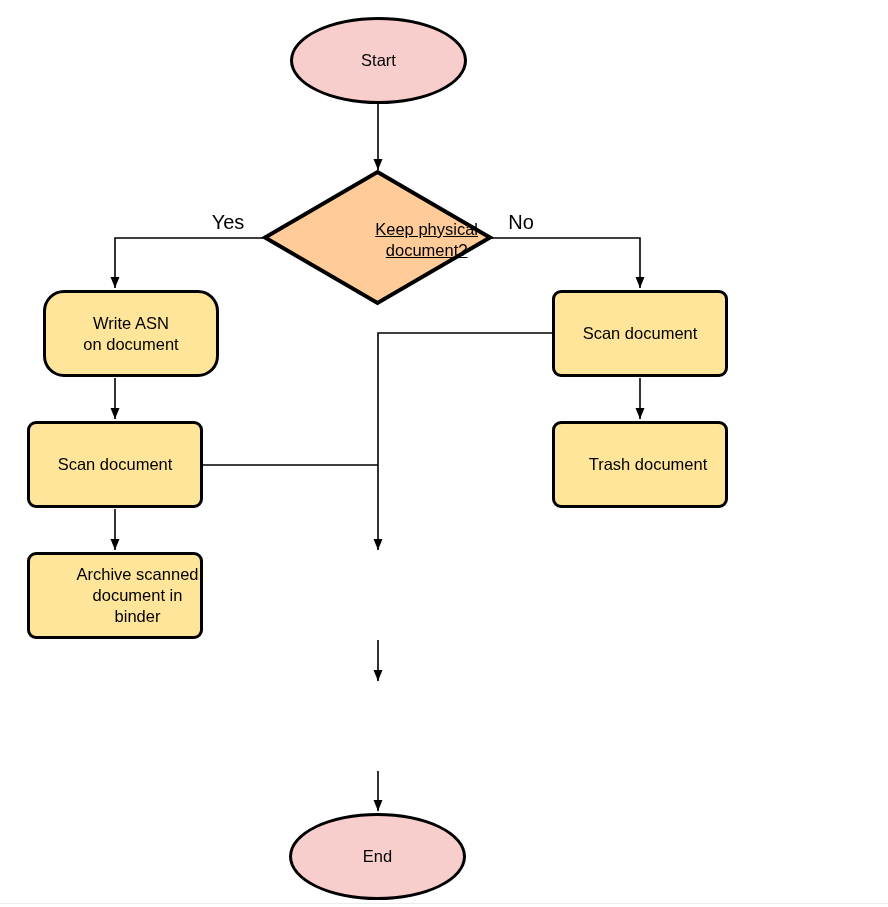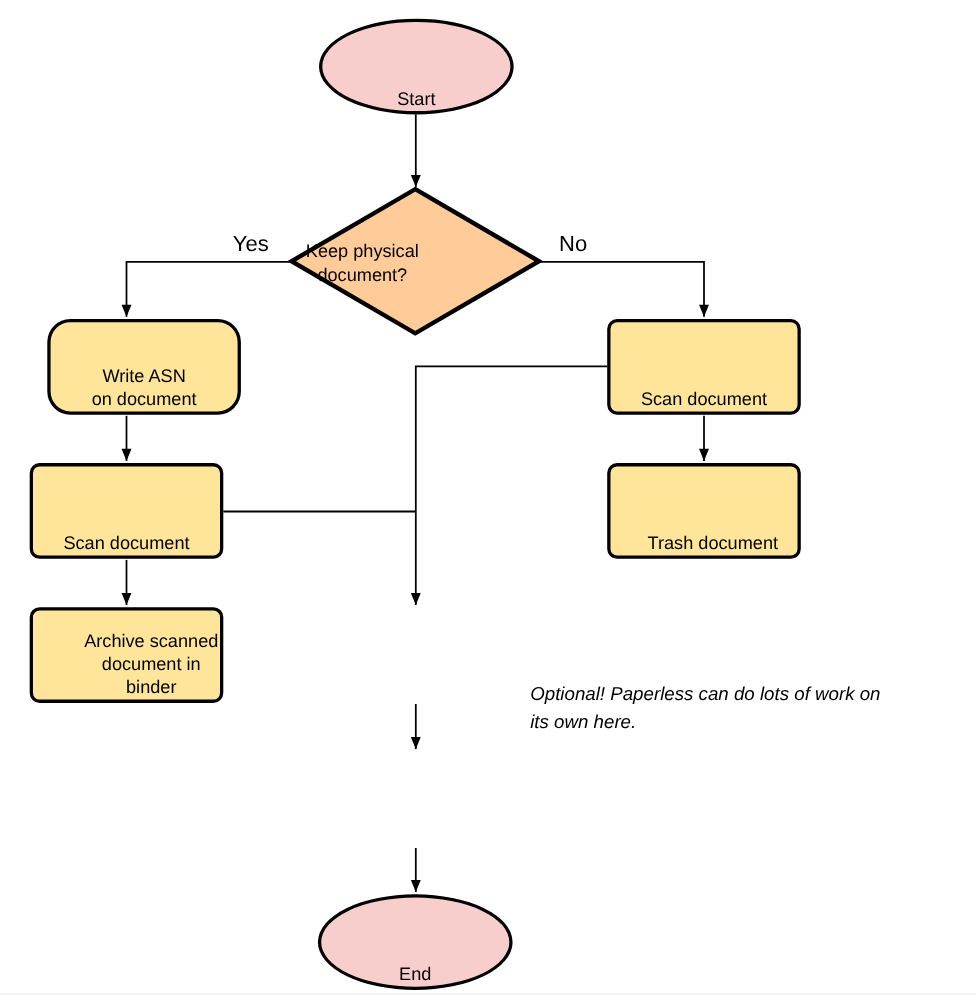--- a/index.html
+++ b/index.html
@@ -24,21 +24,21 @@
   }
   #edge-layer polygon.decision-shape {
     fill: var(--decision-fill, #FFCC99);
     stroke: var(--stroke, #000);
     stroke-width: 4;
   }
   .node {
     position: absolute;
     box-sizing: border-box;
     display: flex;
-    align-items: flex-end;
+    align-items: center;
     justify-content: center;
     text-align: center;
     font-size: 16.5px;
     line-height: 21px;
     white-space: pre-line;
   }
   .process {
     width: 176px;
     height: 87px;
     background: var(--process-fill, #FFE599);
@@ -53,25 +53,26 @@
     border-radius: 50%;
   }
   .decision-label {
     position: absolute;
     left: 278px;
     top: 212px;
     width: 200px;
     height: 56px;
     display: flex;
     align-items: center;
-    justify-content: flex-start;
+    justify-content: flex-end;
     text-align: center;
     font-size: 16.5px;
     line-height: 21px;
     white-space: pre-line;
+    text-decoration: underline;
   }
   .edge-label {
     position: absolute;
     width: 56px;
     text-align: center;
     font-size: 20px;
     line-height: 20px;
   }
   #label-yes { left: 200px; top: 212px; }
   #label-no  { left: 493px; top: 212px; text-align: center; }
@@ -162,24 +163,20 @@
 
   <div class="node process" id="node-scan-right">
     <span>Scan document</span>
   </div>
 
   <div class="node process" id="node-trash">
     <span>Trash document</span>
   </div>
 
 
-  <div class="note">
-    <span>Optional! Paperless can do lots of work on
-its own here.</span>
-  </div>
 
 
   <div class="node terminator" id="node-end">
     <span>End</span>
   </div>
 
   <div class="bottom-rule"></div>
 
 </div>
 

